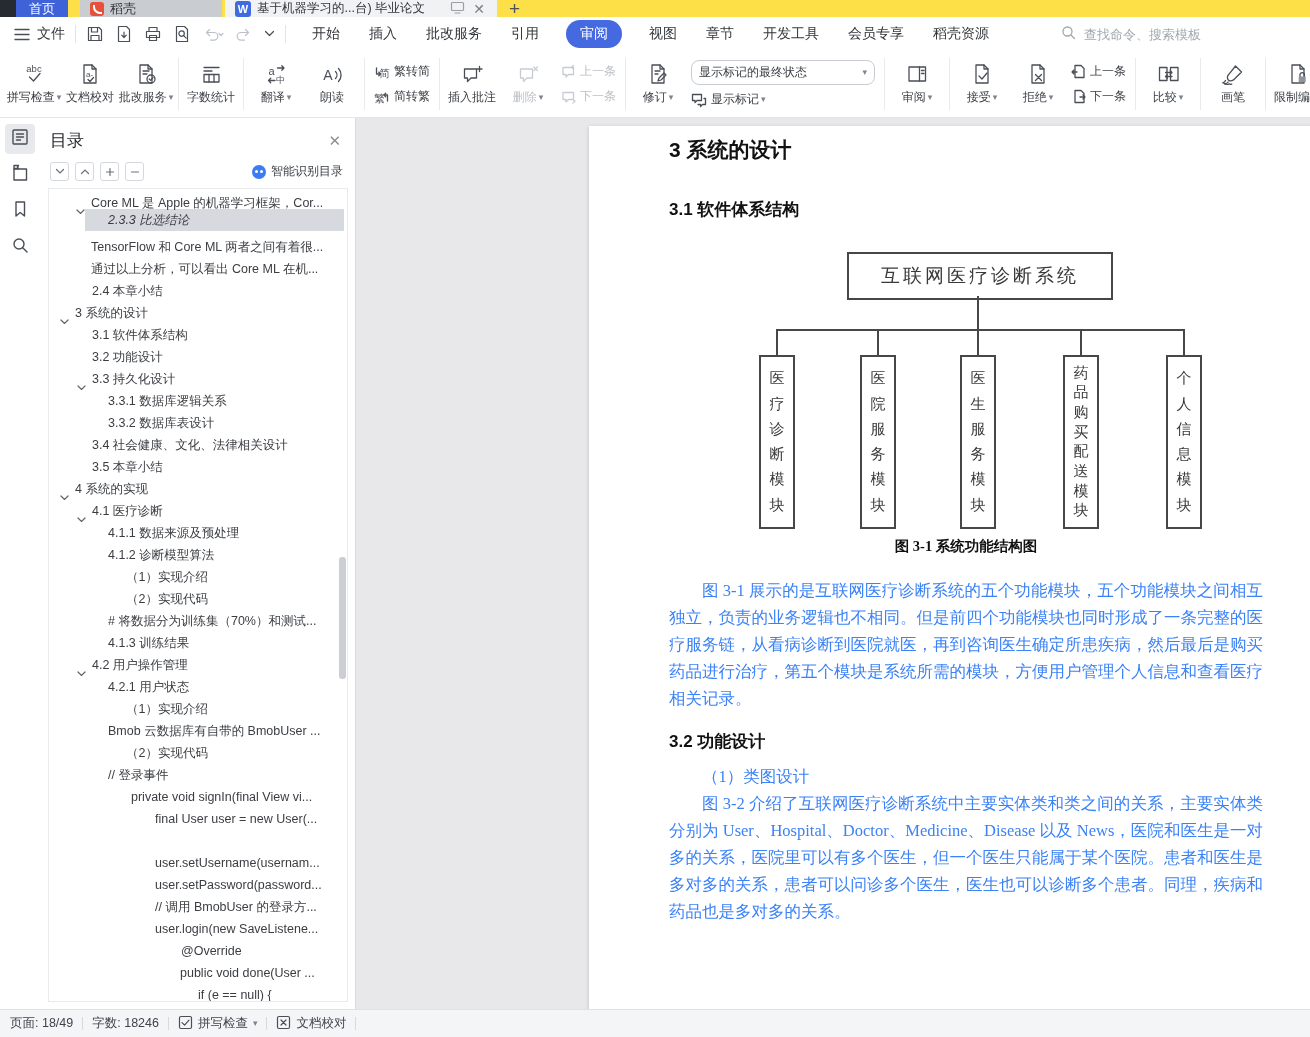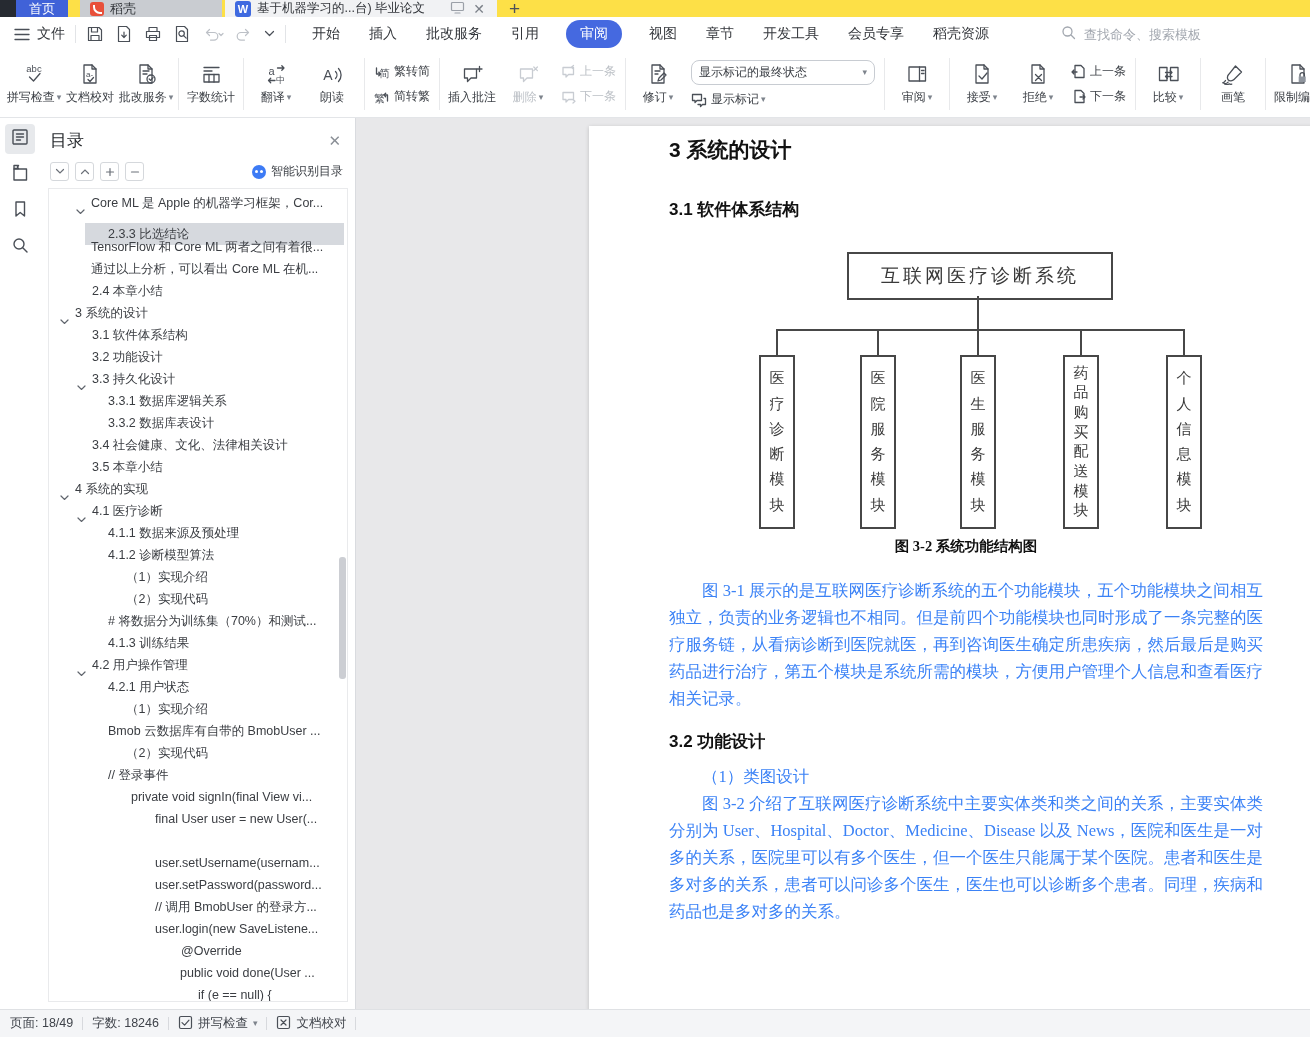--- a/index.html
+++ b/index.html
@@ -503,21 +503,21 @@
         </span>
       </div>
       <div class="toc-list" id="toclist">
         <div class="toc-scroll"></div>
       <div class="toc-item" style="top: 3px;">
             <span class="tcaret" style="left: 27px;"><svg width="9" height="6" viewBox="0 0 9 6">
                 <path d="M1 1l3.5 3.5L8 1" stroke="#60656d" fill="none" stroke-width="1.2" stroke-linecap="round"></path>
               </svg></span>
             <span class="txt" style="left: 42px;">Core ML 是 Apple 的机器学习框架，Cor...</span>
           </div>
-          <div class="toc-item" style="top: 34px;">
+          <div class="toc-item" style="top: 20px; font-style: italic;">
             <span class="hl" style="left: 36px; right: 3px;"></span>
             <span class="txt" style="left: 59px;">2.3.3 比选结论</span>
           </div>
           <div class="toc-item" style="top: 47px;">
             <span class="txt" style="left: 42px;">TensorFlow 和 Core ML 两者之间有着很...</span>
           </div>
           <div class="toc-item" style="top: 69px;">
             <span class="txt" style="left: 42px;">通过以上分析，可以看出 Core ML 在机...</span>
           </div>
           <div class="toc-item" style="top: 91px;">
@@ -636,21 +636,21 @@
     </div>
 
     <div class="workspace">
       <div class="page">
         <div class="content">
           <div class="doc-h1">3 系统的设计</div>
           <div class="doc-h2">3.1 软件体系结构</div>
 
           <div class="diagram" id="diagram">
             <div class="dg-root">互联网医疗诊断系统</div>
-            <div class="dg-caption">图 3-2 系统功能结构图</div>
+            <div class="dg-caption">图 3-1 系统功能结构图</div>
           <div class="dg-line" style="left: 308px; top: 49px; width: 2px; height: 34px;"></div>
               <div class="dg-line" style="left: 107px; top: 82px; width: 409px; height: 2px;"></div>
               <div class="dg-line" style="left: 107px; top: 83px; width: 2px; height: 26px;"></div>
               <div class="dg-line" style="left: 208px; top: 83px; width: 2px; height: 26px;"></div>
               <div class="dg-line" style="left: 308px; top: 83px; width: 2px; height: 26px;"></div>
               <div class="dg-line" style="left: 411px; top: 83px; width: 2px; height: 26px;"></div>
               <div class="dg-line" style="left: 514px; top: 83px; width: 2px; height: 26px;"></div>
               <div class="dg-box" style="left: 90px;">
                 <span>医</span>
                 <span>疗</span>

